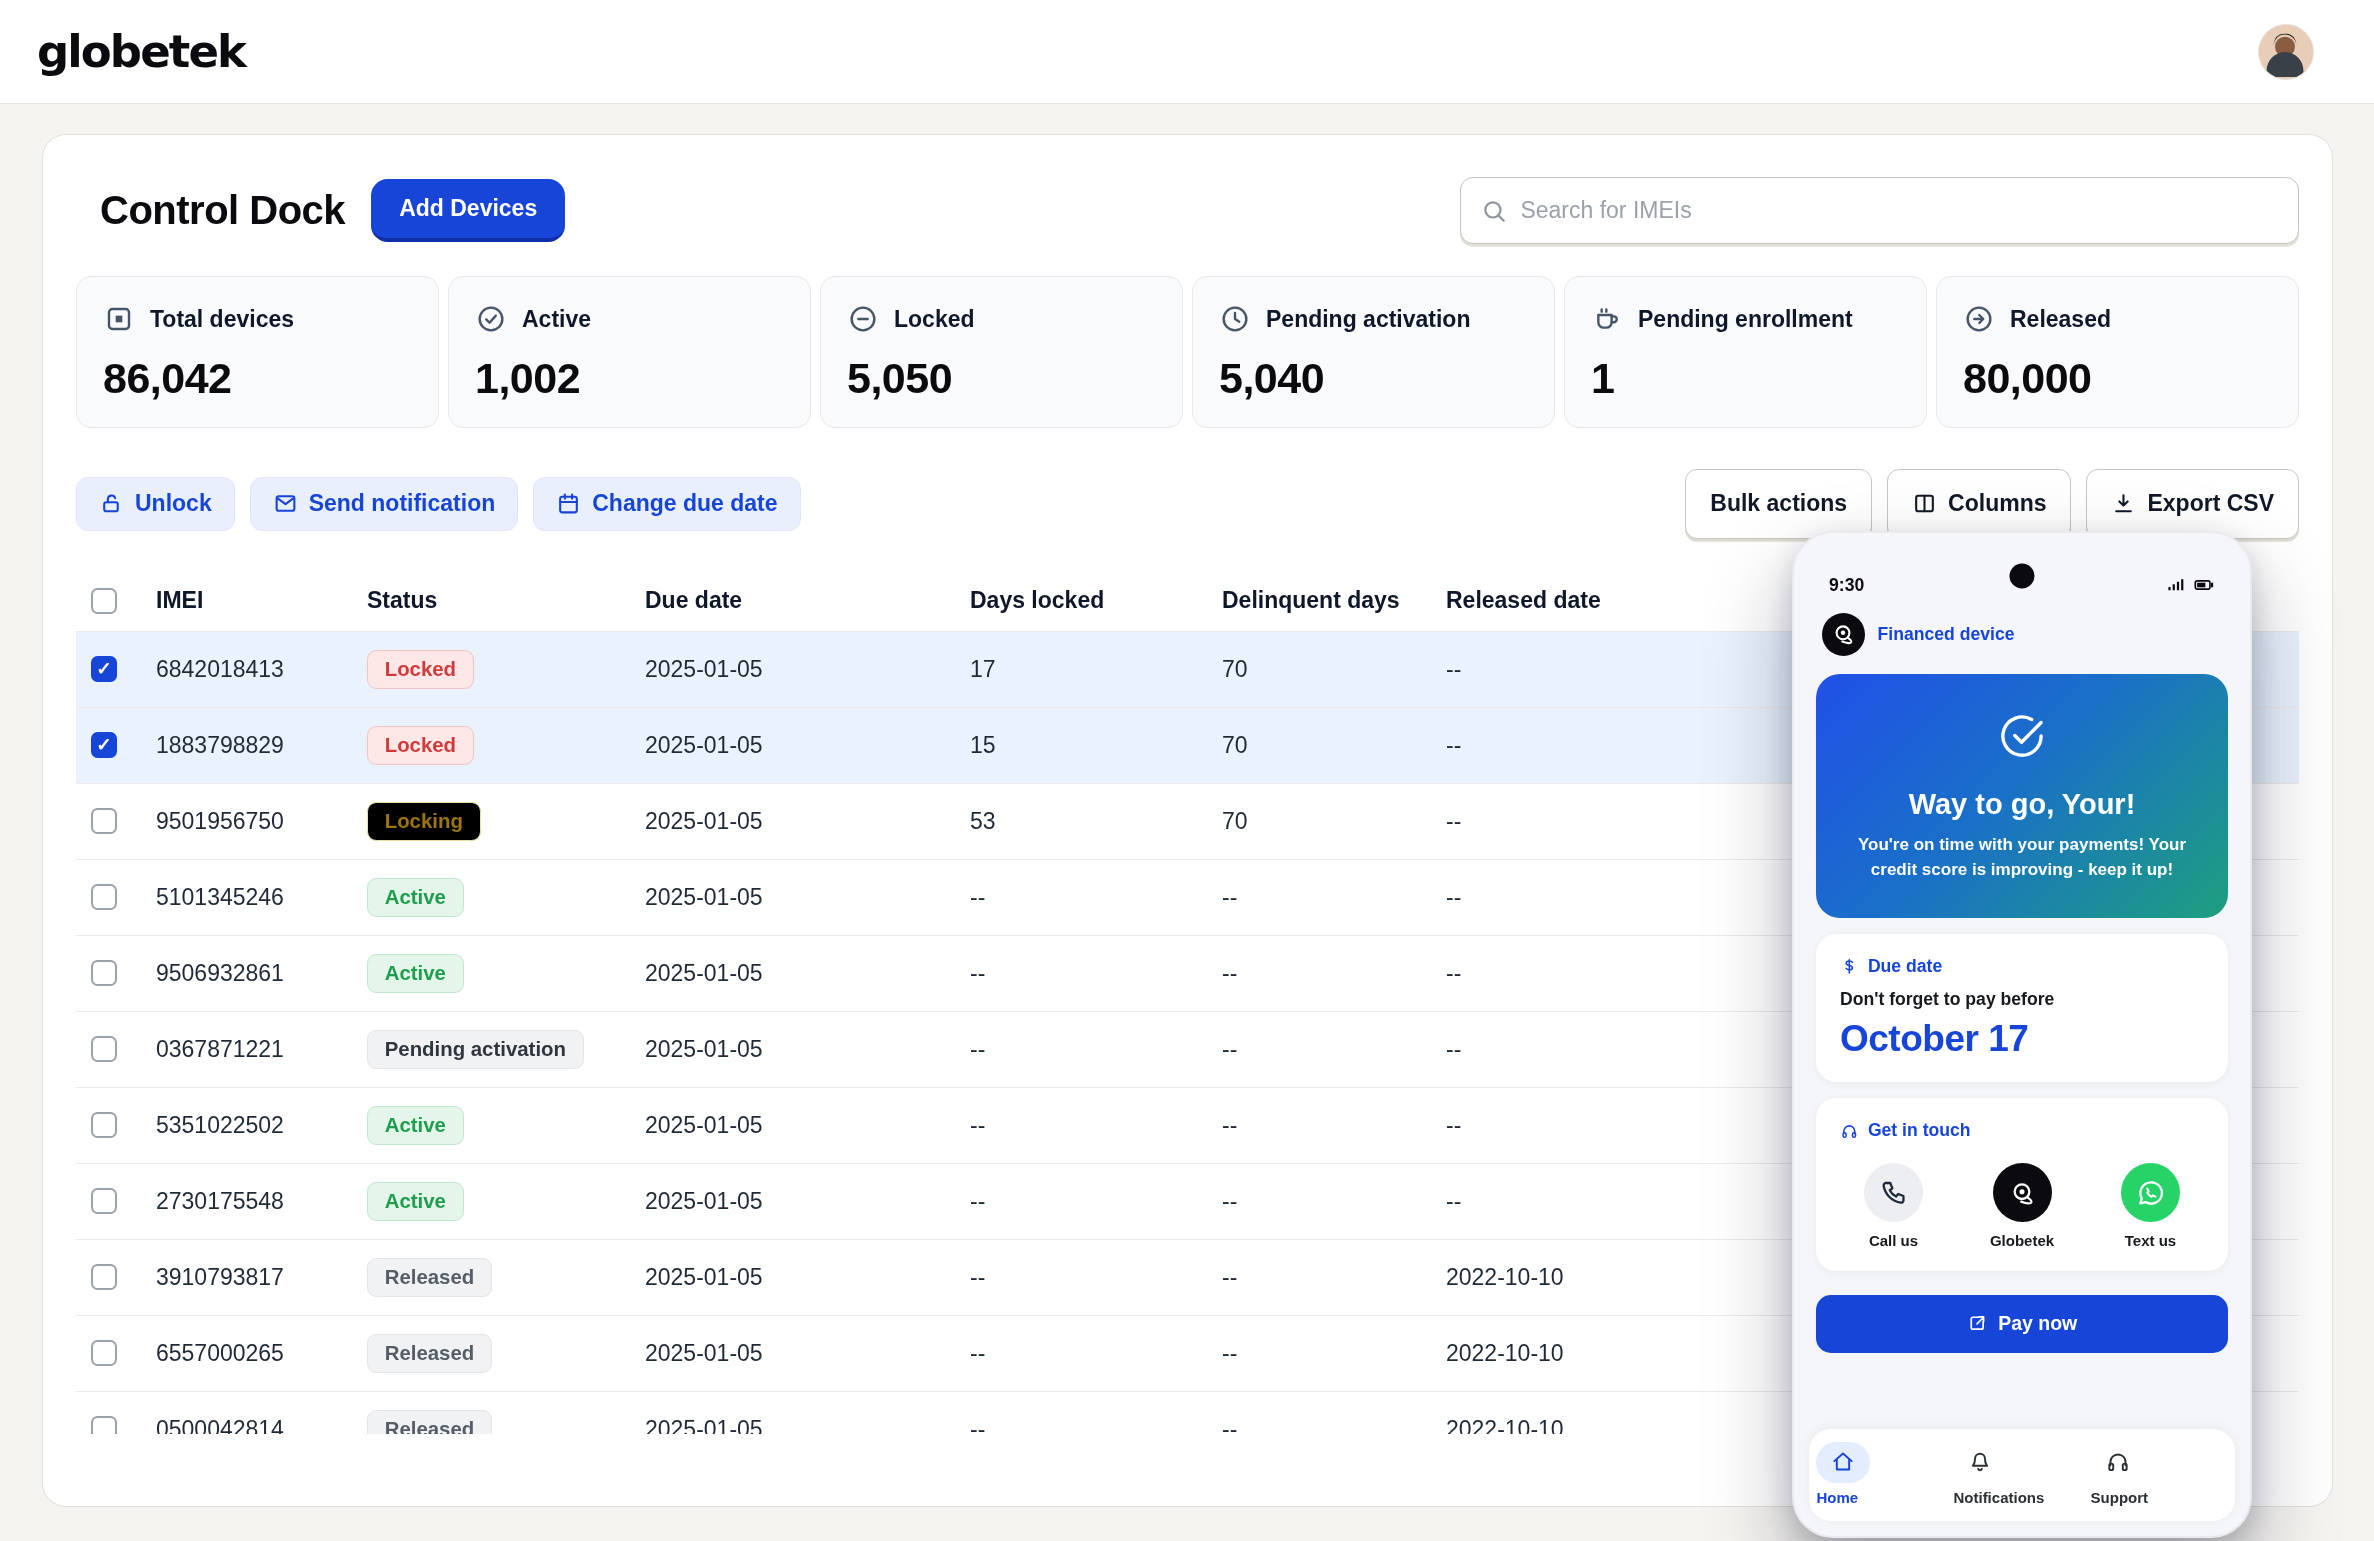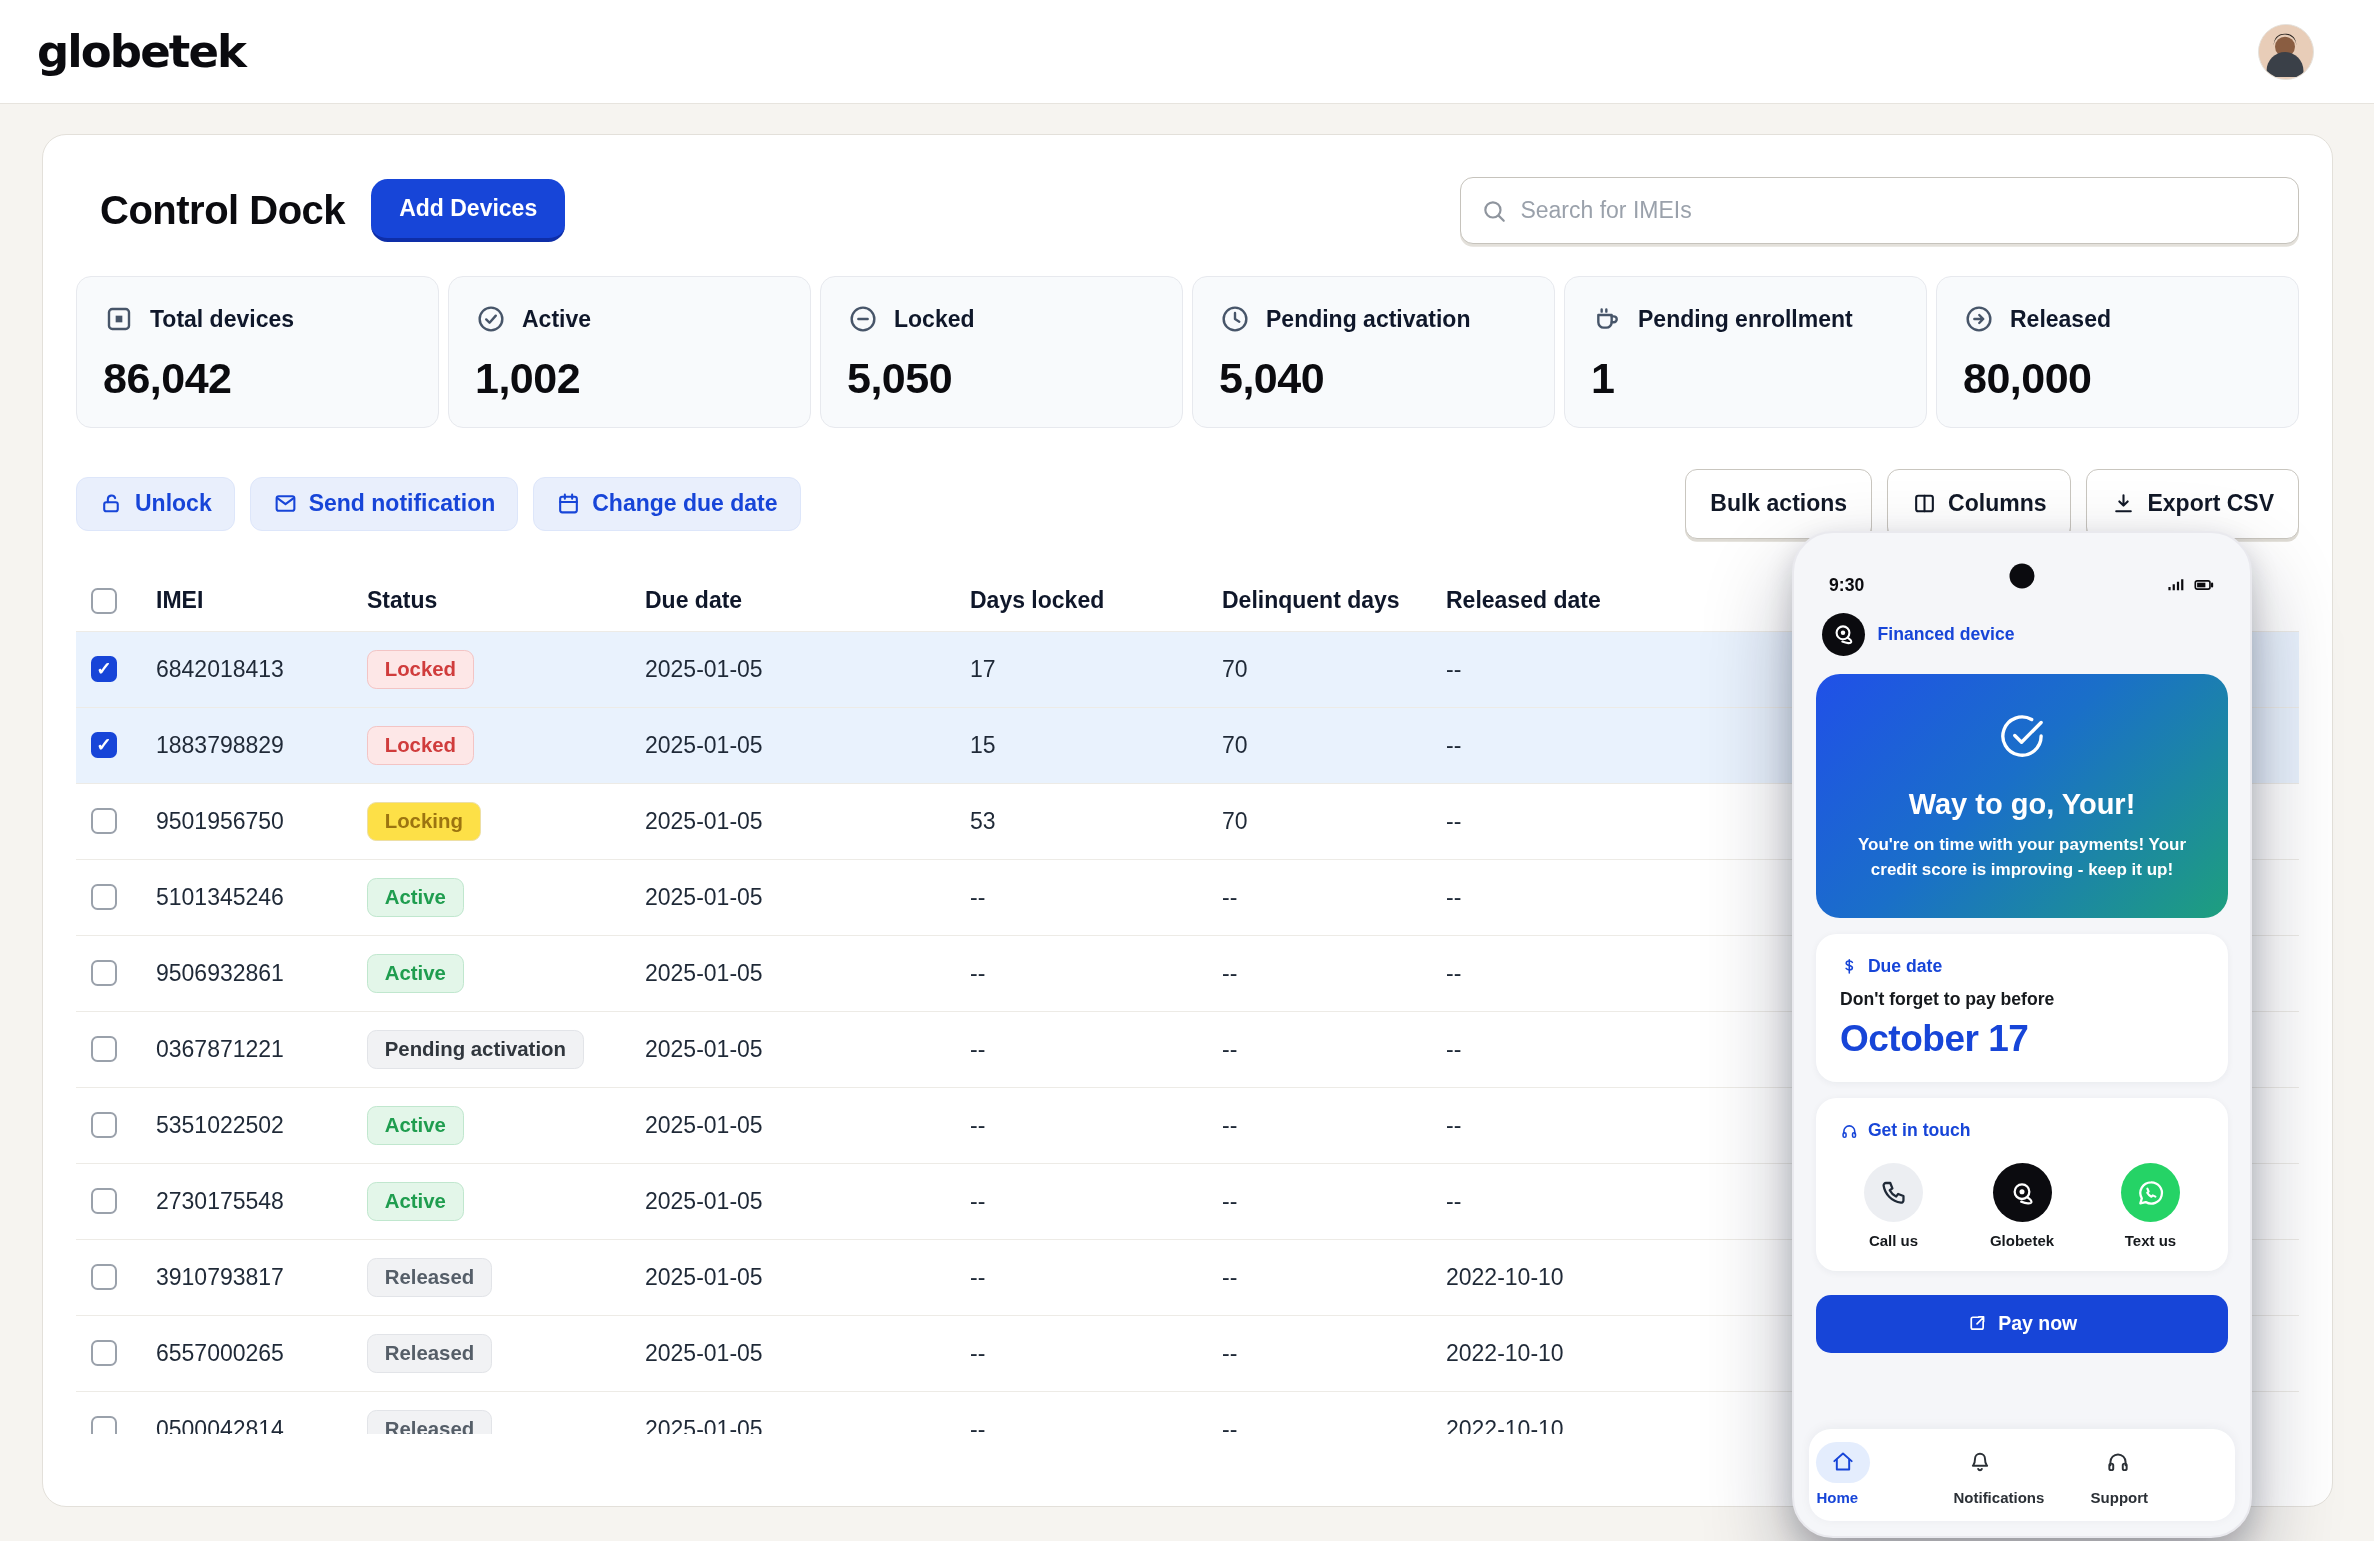--- a/index.html
+++ b/index.html
@@ -100,21 +100,21 @@
   }
   .checkbox.checked {
     background:var(--accent,#1745d8); border-color:var(--accent,#1745d8);
     color:#fff; font-size:18.6px; font-weight:800;
   }
   .badge {
     display:inline-block; font-size:20.4px; font-weight:600;
     padding:7.4px 16.7px; border-radius:9.3px; border:1.9px solid transparent;
   }
   .badge.locked  { background:#fde7e7; color:#d03c3c; border-color:#f3c4c4; }
-  .badge.locking { background:#fde047; color:#9c7410; border-color:#eddfa6; }
+  .badge.locking { background:#000000; color:#9c7410; border-color:#eddfa6; }
   .badge.active  { background:#e3f6e9; color:#1f9d4f; border-color:#c0e7ce; }
   .badge.pending-activation { background:#f1f2f4; color:#30363d; border-color:#e2e4e8; }
   .badge.released { background:#f1f2f4; color:#555e68; border-color:#e2e4e8; }
 
   .table-footer {
     display:flex; align-items:center; justify-content:space-between;
     padding:18.6px 5.6px 0 3.7px; font-size:21.3px; color:#1f2937;
   }
   .page-next { background:none; border:none; color:#4b5563; cursor:pointer; }
 

